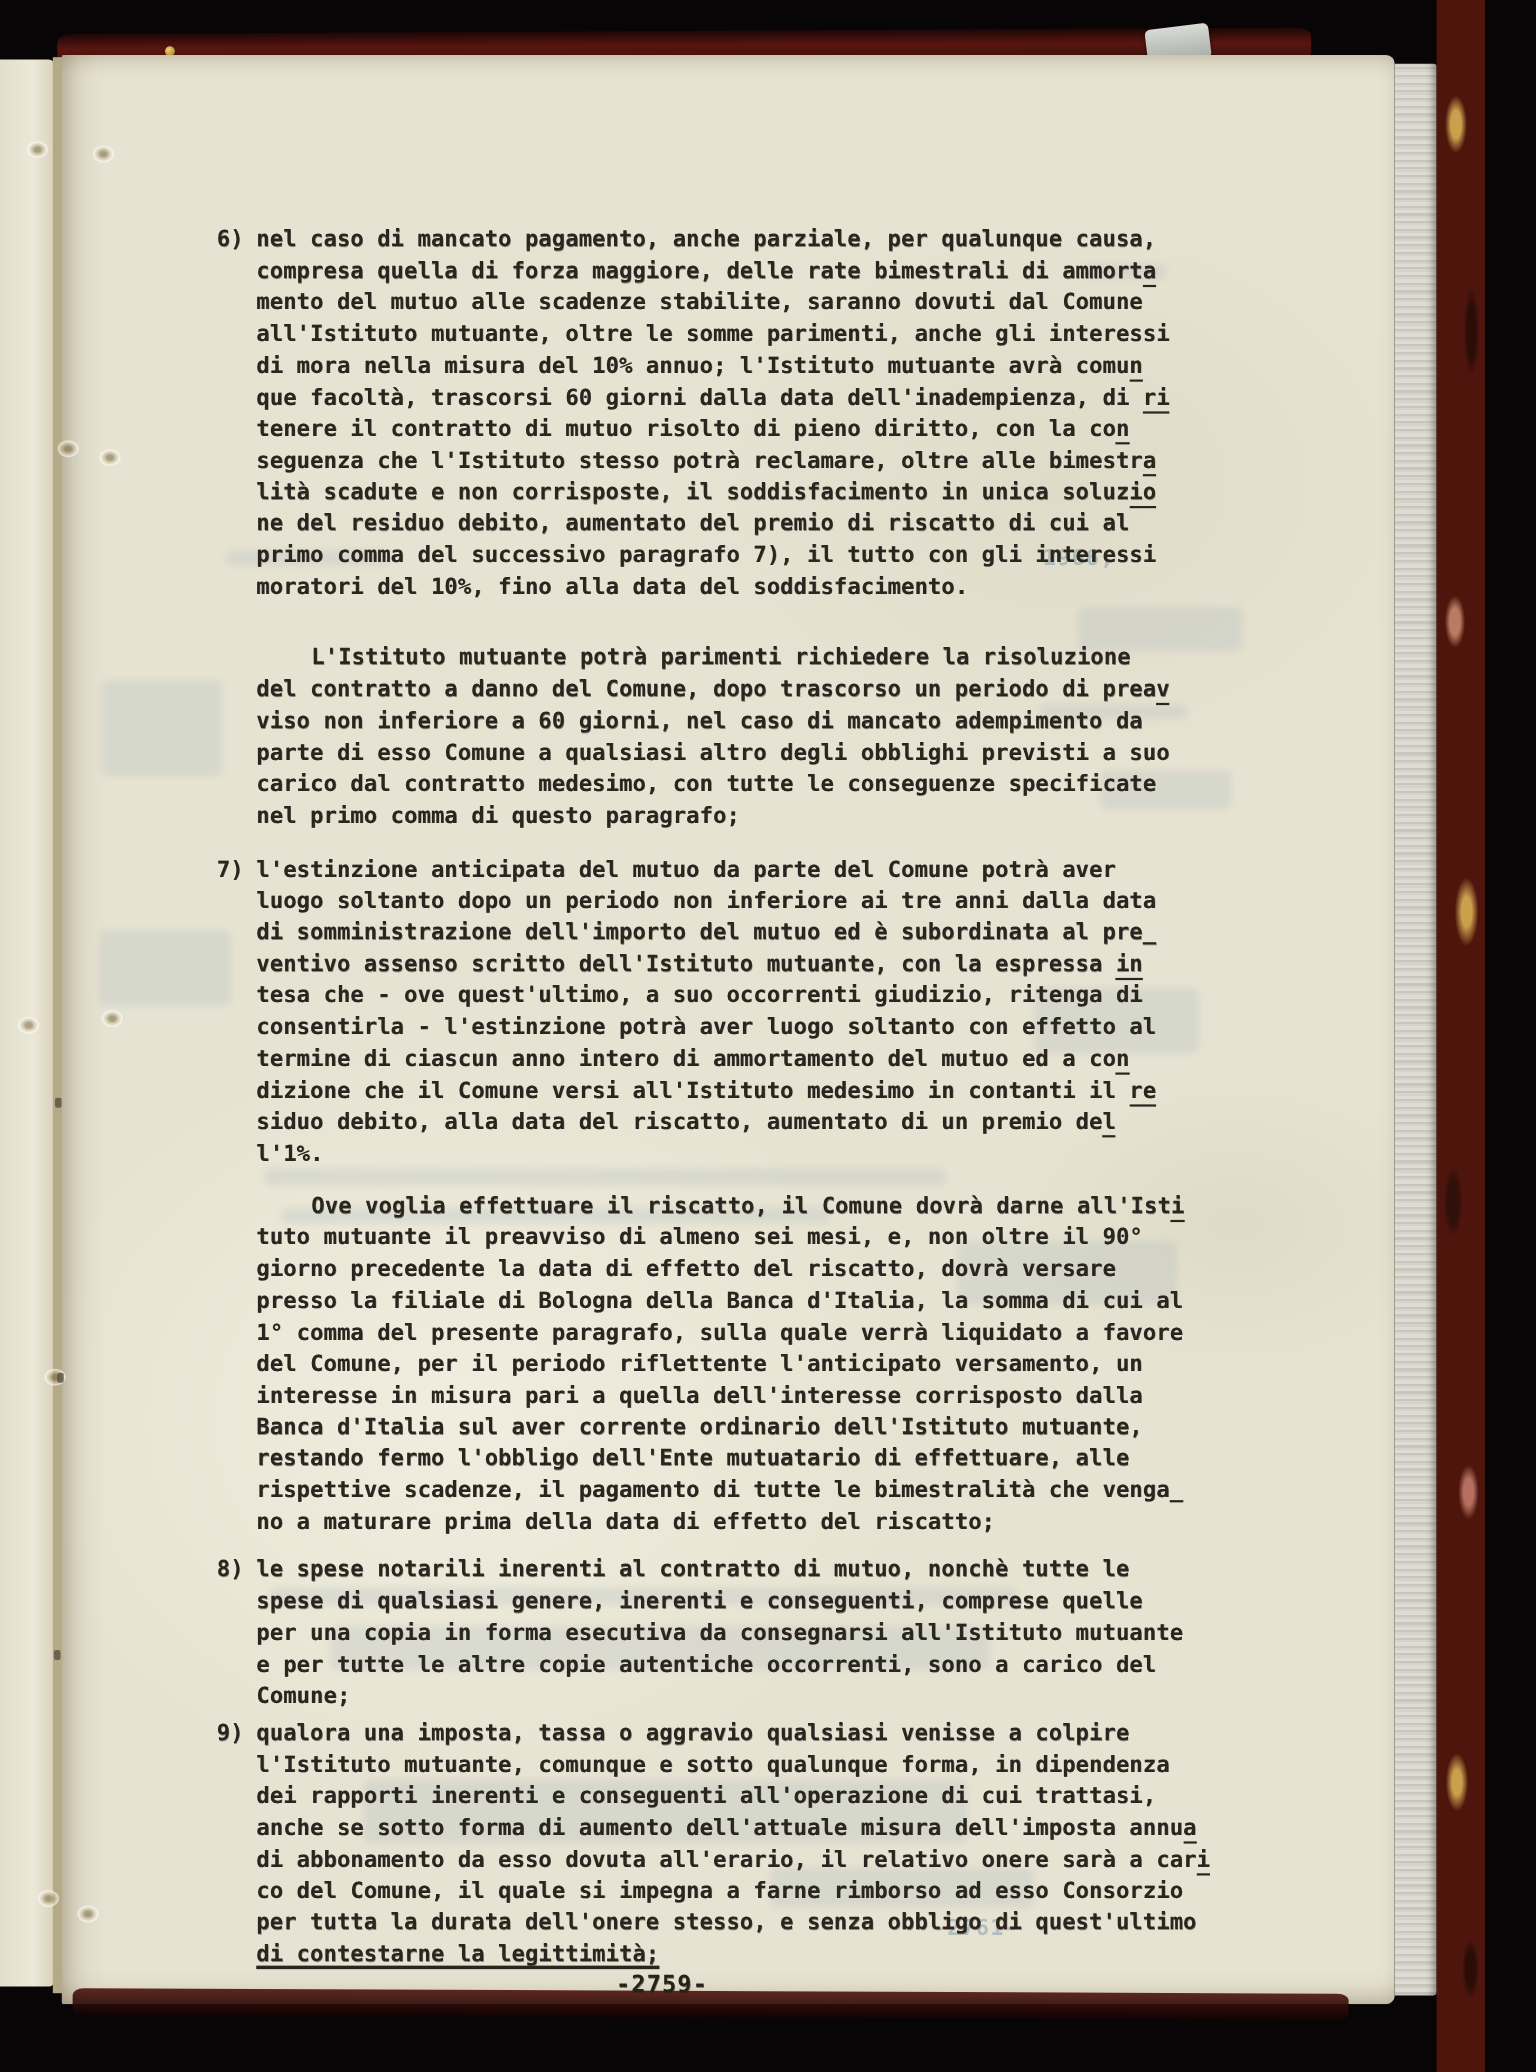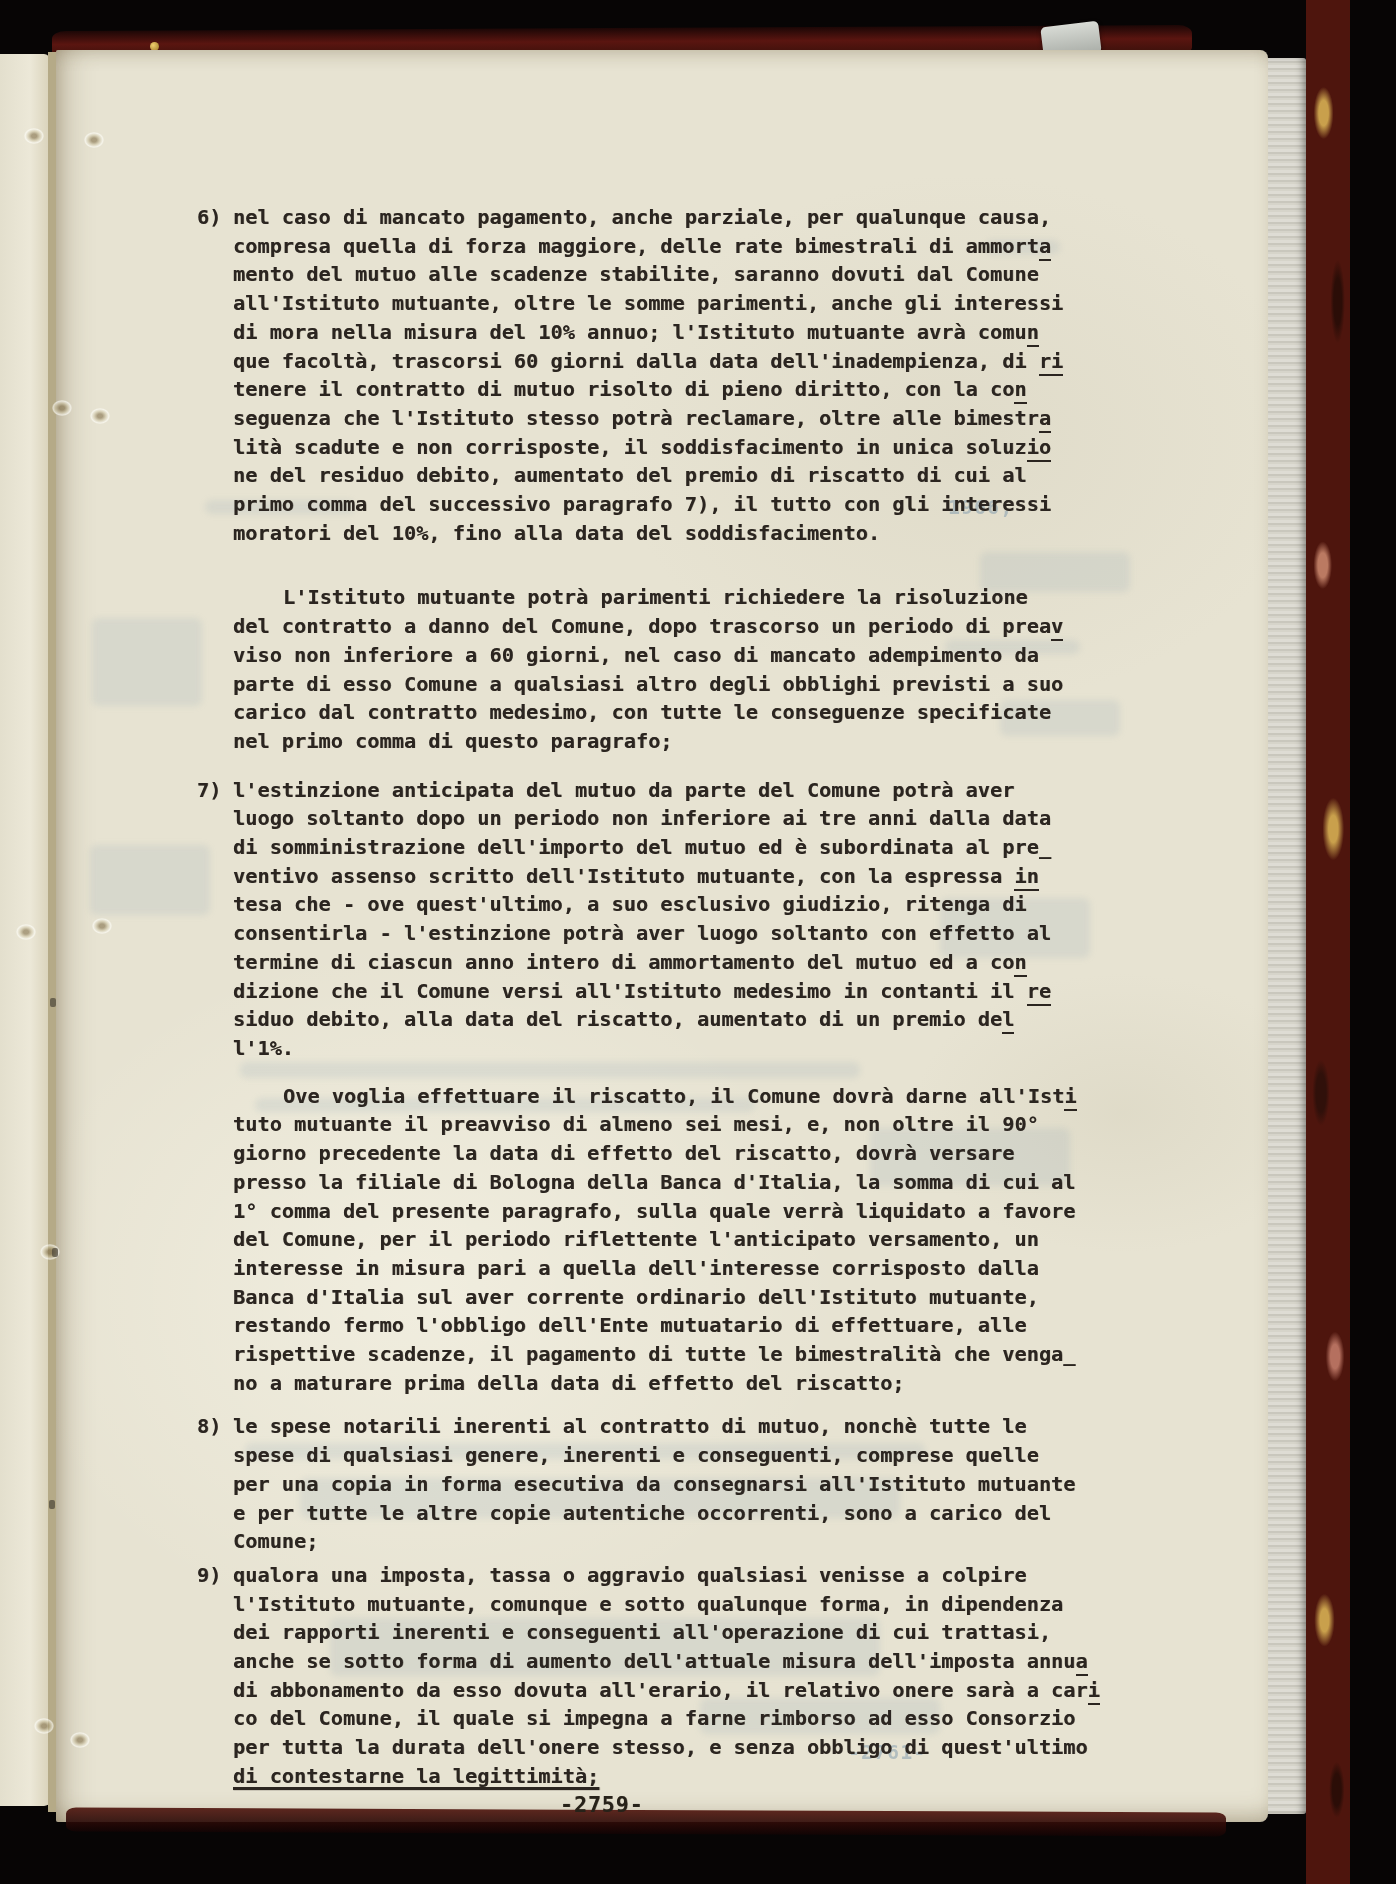--- a/index.html
+++ b/index.html
@@ -148,21 +148,21 @@
         <div class="line">viso non inferiore a 60 giorni, nel caso di mancato adempimento da</div>
         <div class="line">parte di esso Comune a qualsiasi altro degli obblighi previsti a suo</div>
         <div class="line">carico dal contratto medesimo, con tutte le conseguenze specificate</div>
         <div class="line">nel primo comma di questo paragrafo;</div>
       </div>
       <div class="para">
         <div class="line"><span class="marker">7)</span>l'estinzione anticipata del mutuo da parte del Comune potrà aver</div>
         <div class="line">luogo soltanto dopo un periodo non inferiore ai tre anni dalla data</div>
         <div class="line">di somministrazione dell'importo del mutuo ed è subordinata al pre_</div>
         <div class="line">ventivo assenso scritto dell'Istituto mutuante, con la espressa <span class="ul">in</span></div>
-        <div class="line">tesa che - ove quest'ultimo, a suo esclusivo giudizio, ritenga di</div>
+        <div class="line">tesa che - ove quest'ultimo, a suo occorrenti giudizio, ritenga di</div>
         <div class="line">consentirla - l'estinzione potrà aver luogo soltanto con effetto al</div>
         <div class="line">termine di ciascun anno intero di ammortamento del mutuo ed a co<span class="ul">n</span></div>
         <div class="line">dizione che il Comune versi all'Istituto medesimo in contanti il <span class="ul">re</span></div>
         <div class="line">siduo debito, alla data del riscatto, aumentato di un premio de<span class="ul">l</span></div>
         <div class="line">l'1%.</div>
       </div>
       <div class="para indented">
         <div class="line">Ove voglia effettuare il riscatto, il Comune dovrà darne all'Ist<span class="ul">i</span></div>
         <div class="line">tuto mutuante il preavviso di almeno sei mesi, e, non oltre il 90°</div>
         <div class="line">giorno precedente la data di effetto del riscatto, dovrà versare</div>

